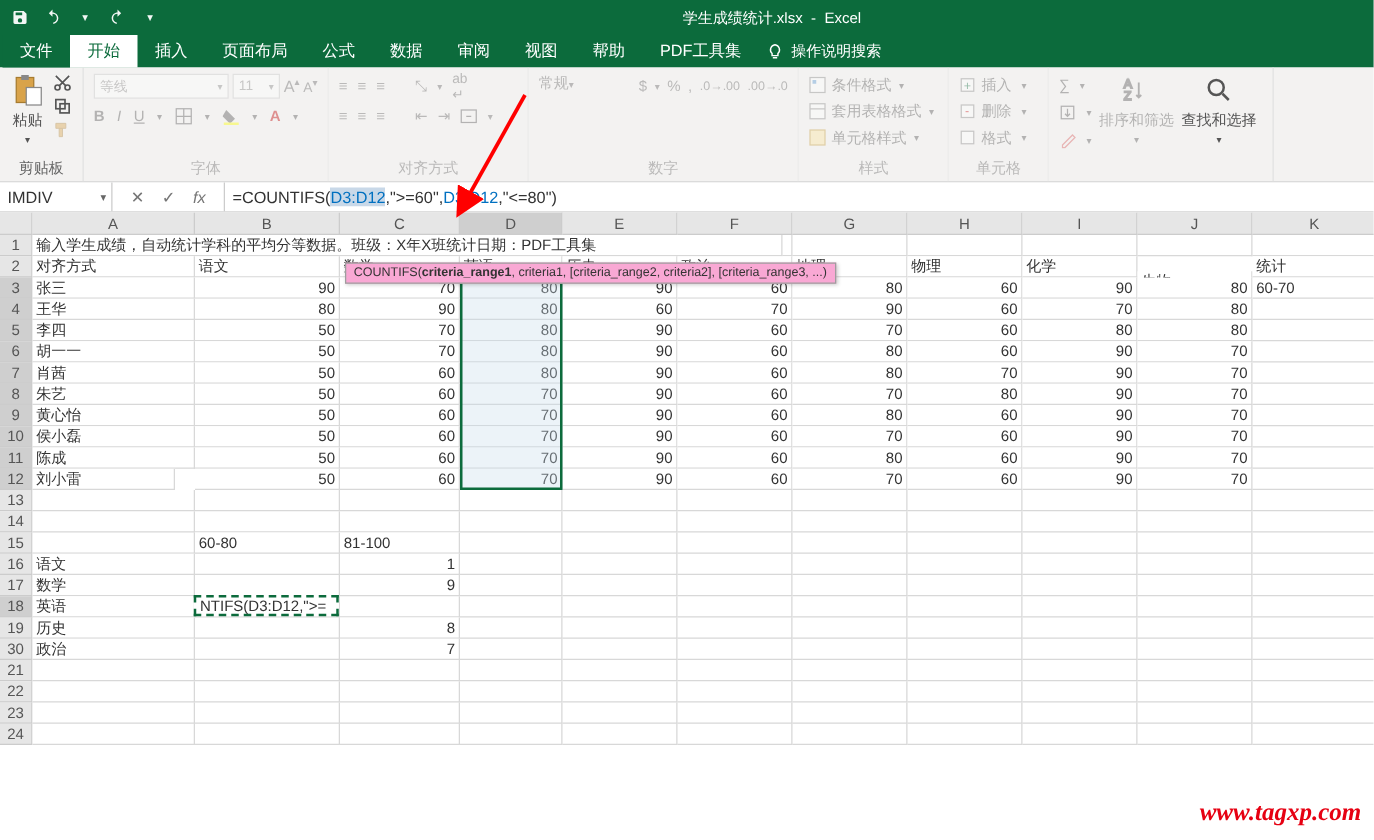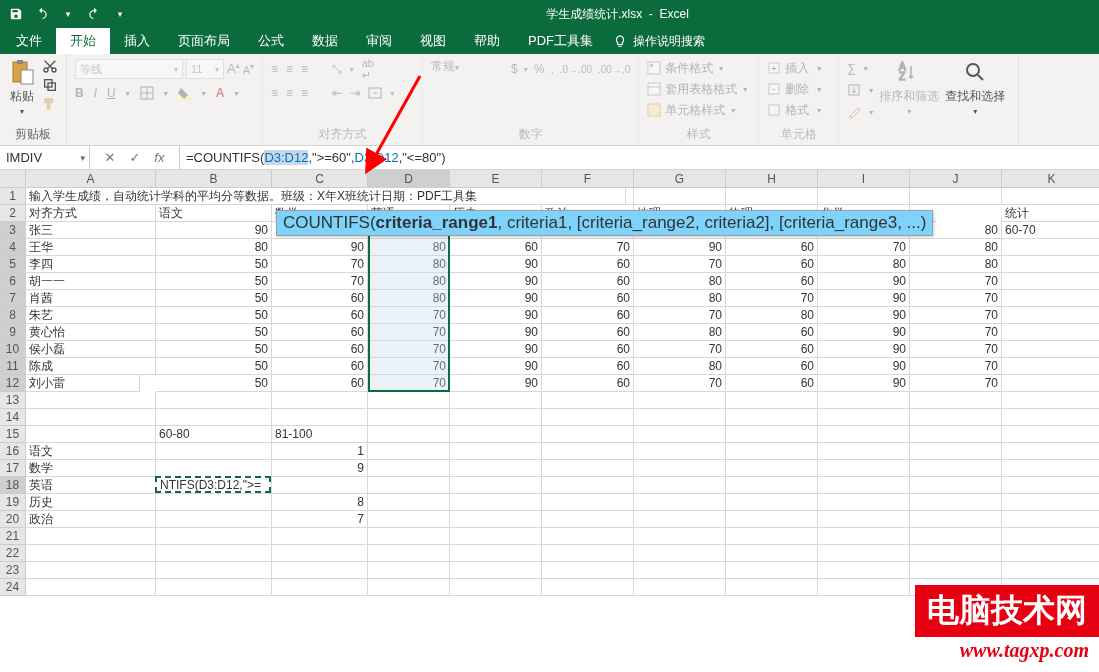--- a/index.html
+++ b/index.html
@@ -25,21 +25,21 @@
 .smallrow { display: flex; gap: 3px; align-items: center; height: 22px; }
 .smallrow .cb { height: 20px; border: 1px solid #c8c8c8; background: #fff; font-size: 11px; color: #888; display: flex; align-items: center; padding: 0 4px; }
 .disabled { opacity: .4; }
 .ribbon-menu-item { display: flex; align-items: center; gap: 4px; height: 20px; font-size: 12px; color: #555; }
 .formula-bar { height: 24px; border-bottom: 1px solid #d4d4d4; display: flex; align-items: stretch; font-size: 13px; background: #fff; }
 .name-box { width: 90px; border-right: 1px solid #ccc; display: flex; align-items: center; padding: 0 6px; position: relative; color: #333; }
 .name-box .dd { position: absolute; right: 4px; color: #666; font-size: 9px; }
 .fb-btns { width: 90px; display: flex; align-items: center; justify-content: center; gap: 14px; border-right: 1px solid #ccc; color: #777; padding: 0 4px; }
 .fb-input { flex: 1; display: flex; align-items: center; padding: 0 6px; font-family: Consolas, monospace; font-size: 13px; color: #333; position: relative; }
 .fb-input .blue { color: #0070c0; }
-.tooltip { position: absolute; left: 276px; top: 210px; background: #7dd3fc; border: 1px solid #9e9e9e; box-shadow: 1px 1px 3px rgba(0,0,0,.2); padding: 2px 6px; font-size: 17px; color: #333; z-index: 50; white-space: nowrap; }
+.tooltip { position: absolute; left: 276px; top: 210px; background: #f9a8d4; border: 1px solid #9e9e9e; box-shadow: 1px 1px 3px rgba(0,0,0,.2); padding: 2px 6px; font-size: 10px; color: #333; z-index: 50; white-space: nowrap; }
 .tooltip b { font-weight: bold; }
 .grid-area { position: relative; width: 100%; height: 500px; overflow: hidden; font-size: 13px; color: #333; }
 .corner { position: absolute; left: 0; top: 0; width: 26px; height: 18px; background: #e6e6e6; border-right: 1px solid #ccc; border-bottom: 1px solid #ccc; }
 .col-headers { position: absolute; left: 26px; top: 0; height: 18px; display: flex; }
 .col-h { background: #e6e6e6; border-right: 1px solid #ccc; border-bottom: 1px solid #ccc; display: flex; align-items: center; justify-content: center; font-size: 12px; color: #555; }
 .col-h.sel { background: #cfcfcf; }
 .row-headers { position: absolute; left: 0; top: 18px; width: 26px; }
 .row-h { height: 17px; background: #e6e6e6; border-right: 1px solid #ccc; border-bottom: 1px solid #ccc; display: flex; align-items: center; justify-content: center; font-size: 12px; color: #555; }
 .row-h.sel { background: #cfcfcf; }
 .cells { position: absolute; left: 26px; top: 18px; }
@@ -171,20 +171,21 @@
             <svg width="14" height="14">
               <path d="M3 2l7 7-4 4-6-6z" fill="#555"></path>
               <rect x="1" y="12" width="12" height="2" fill="#ffff00"></rect>
             </svg>
           </span>
         <span style="font-size:8px;">▾</span>
         <span style="color:#c00000;font-weight:bold;">A</span>
         <span style="font-size:8px;">▾</span>
       </div>
     </div>
+    <div class="label">字体</div>
   </div>
 
   <div class="rgroup disabled" style="min-width:160px;">
     <div class="body" style="flex-direction:column;gap:2px;">
       <div class="smallrow" style="gap:8px;">
         <span>≡</span>
         <span>≡</span>
         <span>≡</span>
         <span style="width:8px;"></span>
         <span>⤡</span>
@@ -387,21 +388,21 @@
       <div class="row-h sel">10</div>
       <div class="row-h sel">11</div>
       <div class="row-h sel">12</div>
       <div class="row-h">13</div>
       <div class="row-h">14</div>
       <div class="row-h">15</div>
       <div class="row-h">16</div>
       <div class="row-h">17</div>
       <div class="row-h sel">18</div>
       <div class="row-h">19</div>
-      <div class="row-h">20</div>
+      <div class="row-h">30</div>
       <div class="row-h">21</div>
       <div class="row-h">22</div>
       <div class="row-h">23</div>
       <div class="row-h">24</div>
     </div>
   <div class="cells" id="cells">
       <div class="cell" style="left: 976px; top: 391px; width: 100px;"></div>
       <div class="cell" style="left: 884px; top: 391px; width: 92px;"></div>
       <div class="cell" style="left: 792px; top: 391px; width: 92px;"></div>
       <div class="cell" style="left: 700px; top: 391px; width: 92px;"></div>
@@ -665,16 +666,15 @@
       <div class="cell num" style="left: 246px; top: 306px; width: 96px;">8</div>
       <div class="cell" style="left: 0px; top: 323px; width: 130px;">政治</div>
       <div class="cell num" style="left: 246px; top: 323px; width: 96px;">7</div>
       <div class="sel-range" style="left: 342px; top: 34px; width: 82px; height: 170px;"></div>
       <div class="active-cell" style="left: 129px; top: 288px; width: 116px; height: 17px;">NTIFS(D3:D12,"&gt;=</div>
     </div>
 </div>
 
 <div class="watermark">
   <div class="wm-row">
-    <div class="wm-txt">电脑技术网</div>
   </div>
   <div class="wm-url">www.tagxp.com</div>
 </div>
 
 </body></html>

